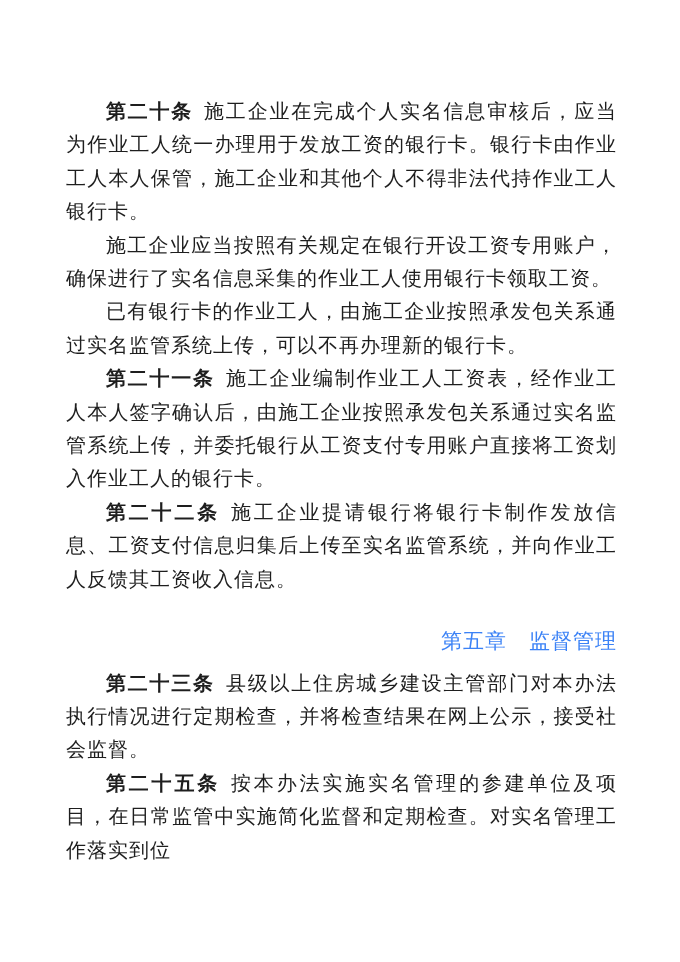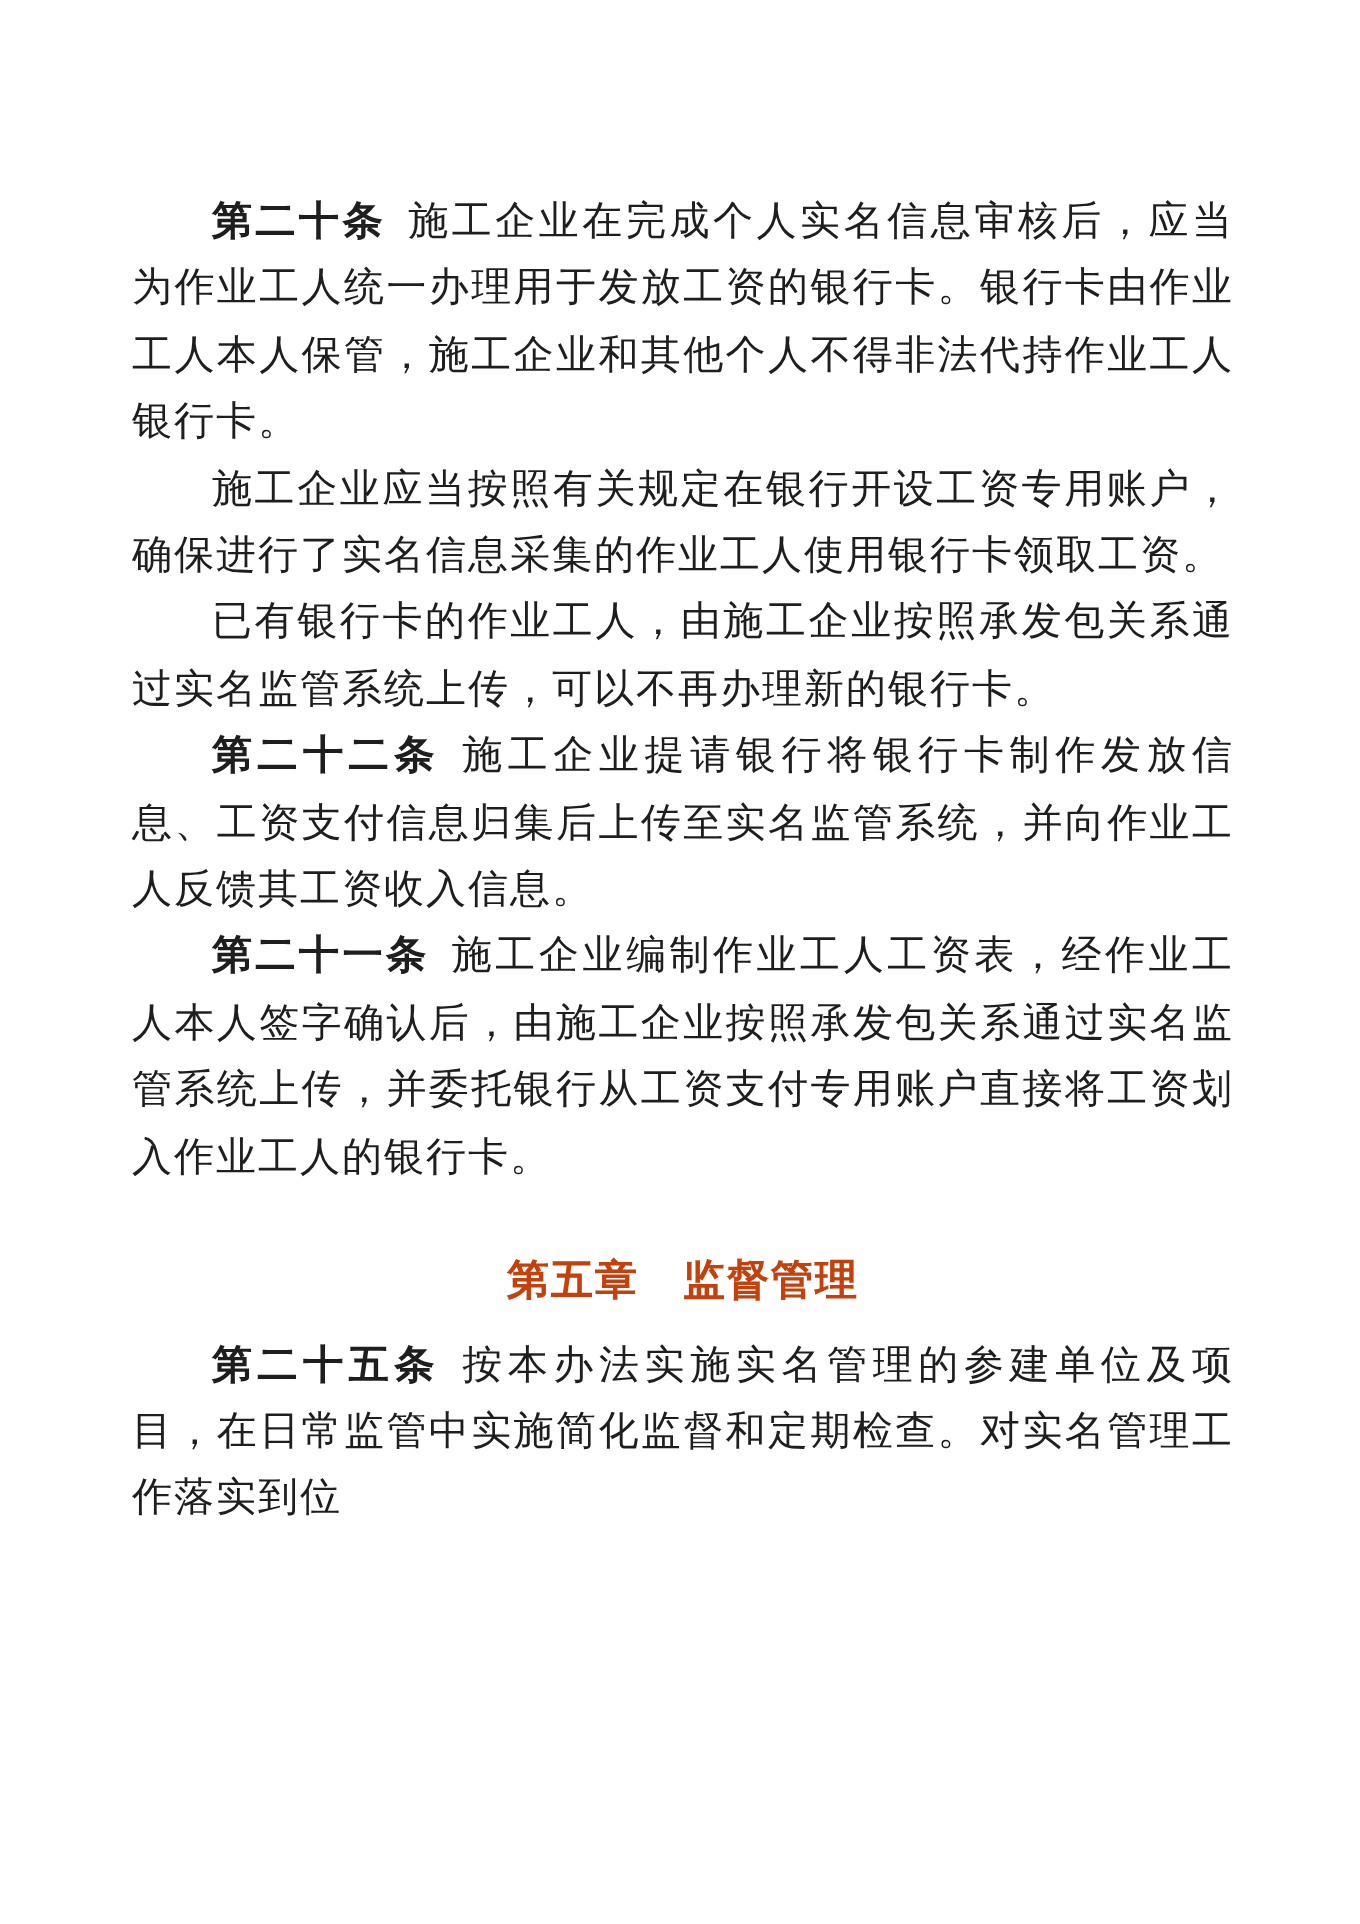--- a/index.html
+++ b/index.html
@@ -35,54 +35,57 @@
   .article-lead:empty {
     display: none;
   }
   .article-lead:not(:empty) {
     margin-right: 0.55em;
   }
   .chapter-heading {
     margin: 28px 0 9px 0;
     font-size: 21px;
     line-height: 33.4px;
-    font-weight: 700;
+    font-weight: 400;
     font-family: "Liberation Sans", "DejaVu Sans", sans-serif;
-    text-align: center;
+    text-align: right;
     text-indent: 0;
     letter-spacing: 1px;
-    color: #c2410c;
+    color: #3b82f6;
   }
 </style>
 </head>
 <body>
 
 <div class="page">
 
   <p class="para">
     <span class="article-lead">第二十条</span><span>施工企业在完成个人实名信息审核后，应当为作业工人统一办理用于发放工资的银行卡。银行卡由作业工人本人保管，施工企业和其他个人不得非法代持作业工人银行卡。</span>
   </p>
 
   <p class="para">
     <span>施工企业应当按照有关规定在银行开设工资专用账户，确保进行了实名信息采集的作业工人使用银行卡领取工资。</span>
   </p>
 
   <p class="para">
     <span>已有银行卡的作业工人，由施工企业按照承发包关系通过实名监管系统上传，可以不再办理新的银行卡。</span>
   </p>
 
   <p class="para">
-    <span class="article-lead">第二十二条</span><span>施工企业提请银行将银行卡制作发放信息、工资支付信息归集后上传至实名监管系统，并向作业工人反馈其工资收入信息。</span>
+    <span class="article-lead">第二十一条</span><span>施工企业编制作业工人工资表，经作业工人本人签字确认后，由施工企业按照承发包关系通过实名监管系统上传，并委托银行从工资支付专用账户直接将工资划入作业工人的银行卡。</span>
   </p>
 
   <p class="para">
-    <span class="article-lead">第二十一条</span><span>施工企业编制作业工人工资表，经作业工人本人签字确认后，由施工企业按照承发包关系通过实名监管系统上传，并委托银行从工资支付专用账户直接将工资划入作业工人的银行卡。</span>
+    <span class="article-lead">第二十二条</span><span>施工企业提请银行将银行卡制作发放信息、工资支付信息归集后上传至实名监管系统，并向作业工人反馈其工资收入信息。</span>
   </p>
 
   <div class="chapter-heading">第五章　监督管理</div>
 
+  <p class="para">
+    <span class="article-lead">第二十三条</span><span>县级以上住房城乡建设主管部门对本办法执行情况进行定期检查，并将检查结果在网上公示，接受社会监督。</span>
+  </p>
 
 
   <p class="para">
     <span class="article-lead">第二十五条</span><span>按本办法实施实名管理的参建单位及项目，在日常监管中实施简化监督和定期检查。对实名管理工作落实到位</span>
   </p>
 
 </div>
 
 </body></html>

